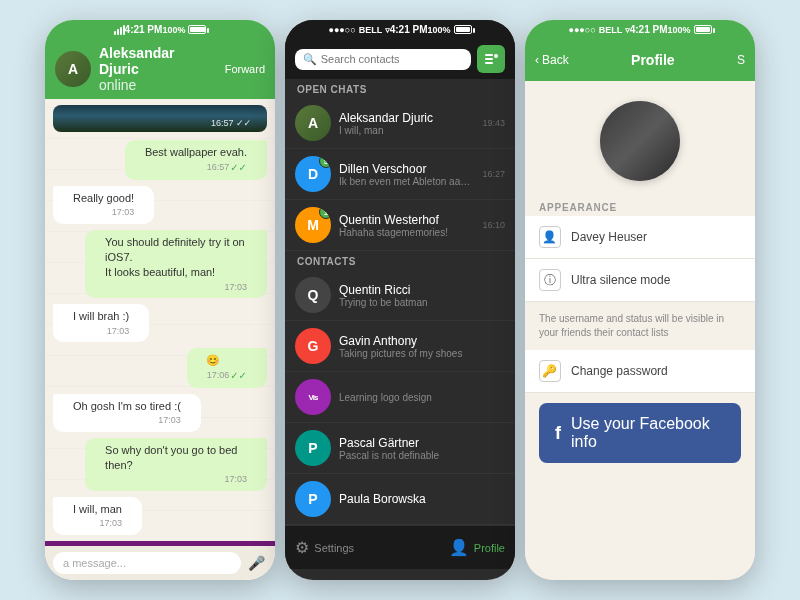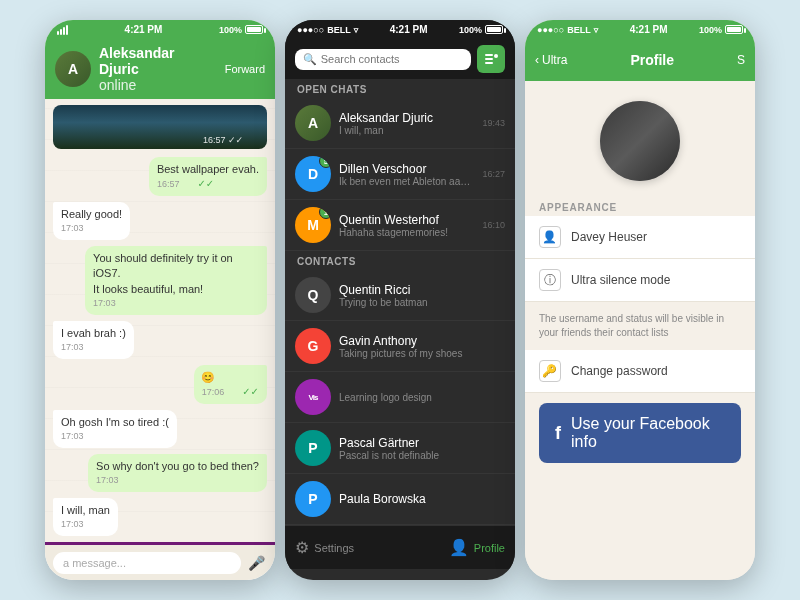--- a/index.html
+++ b/index.html
@@ -35,21 +35,21 @@
     .phone.dark {
       background: #2c2c2c;
     }
     .phone.light-cream {
       background: #f5f0e8;
     }
 
     
     .status-bar {
       display: flex;
-      justify-content: space-between;
+      justify-content: center;
       align-items: center;
       padding: 4px 12px;
       font-size: 10px;
       font-weight: 600;
       min-height: 18px;
     }
     .status-bar.green-bar { background: #4caf50; color: #fff; }
     .status-bar.dark-bar { background: #1a1a1a; color: #fff; }
     .status-bar.light-bar { background: #4caf50; color: #fff; }
 
@@ -130,54 +130,54 @@
     }
     .chat-image-preview .timestamp {
       position: absolute;
       bottom: 4px; right: 6px;
       color: rgba(255,255,255,0.85);
       font-size: 9px;
     }
 
     .msg-bubble {
       max-width: 85%;
-      padding: 5px 8px;
+      padding: 5px 20px;
       border-radius: 10px;
       font-size: 11px;
       line-height: 1.4;
       position: relative;
     }
     .msg-bubble.received {
       background: #fff;
       align-self: flex-start;
       border-top-left-radius: 2px;
     }
     .msg-bubble.sent {
       background: #dcf8c6;
       align-self: flex-end;
       border-top-right-radius: 2px;
     }
     .msg-text { color: #333; }
     .msg-meta {
       display: flex;
-      justify-content: flex-start;
-      align-items: center;
-      gap: 18px;
+      justify-content: flex-end;
+      align-items: center;
+      gap: 1px;
       margin-top: 0;
       font-size: 9px;
       color: #999;
     }
     .check-marks { color: #4caf50; font-size: 10px; }
 
     .chat-input-bar {
       display: flex;
       align-items: center;
       padding: 6px 8px;
       background: #f0ebe0;
-      border-top: 3px solid #701a75;
+      border-top: 5px solid #701a75;
       gap: 6px;
       min-height: 38px;
     }
     .chat-input {
       flex: 1;
       background: #fff;
       border-radius: 18px;
       padding: 5px 10px;
       font-size: 11px;
       color: #aaa;
@@ -470,21 +470,21 @@
         <div class="header-name">Aleksandar Djuric</div>
         <div class="header-status">online</div>
       </div>
       <span style="color:#fff;font-size:11px;cursor:pointer;">Forward</span>
     </div>
 
     <div class="chat-area">
 
       <div class="chat-image-preview">
         <div class="landscape-gradient"></div>
-        <div class="timestamp" style="position:absolute;bottom:4px;right:24px;color:rgba(255,255,255,0.85);font-size:9px;">16:57 ✓✓</div>
+        <div class="timestamp" style="position:absolute;bottom:4px;right:16px;color:rgba(255,255,255,0.85);font-size:9px;">16:57 ✓✓</div>
       </div>
 
       <div class="msg-bubble sent">
         <div class="msg-text">Best wallpaper evah.</div>
         <div class="msg-meta">
             <span>16:57</span>
             <span class="check-marks">✓✓</span>
           </div>
       </div>
 
@@ -496,21 +496,21 @@
       </div>
 
       <div class="msg-bubble sent">
         <div class="msg-text">You should definitely try it on iOS7.<br>It looks beautiful, man!</div>
         <div class="msg-meta">
             <span>17:03</span>
           </div>
       </div>
 
       <div class="msg-bubble received">
-        <div class="msg-text">I evah brah :)</div>
+        <div class="msg-text">I will brah :)</div>
         <div class="msg-meta">
             <span>17:03</span>
           </div>
       </div>
 
       <div class="msg-bubble sent">
         <div class="msg-text">😊</div>
         <div class="msg-meta">
             <span>17:06</span>
             <span class="check-marks">✓✓</span>
@@ -692,21 +692,21 @@
         <span style="font-size:9px;">100%</span>
         <div class="battery-icon">
             <div class="battery-fill"></div>
           </div>
       </div>
     </div>
 
     <div class="phone3-header">
       <div class="back-btn">
         <span>‹</span>
-        <span>Ultra</span>
+        <span>Back</span>
       </div>
       <span class="profile-title">Profile</span>
       <span class="profile-share-btn">S</span>
     </div>
 
     <div class="profile-body">
 
       <div class="profile-avatar-section">
         <div class="profile-avatar">
           <div class="profile-av-gradient"></div>

